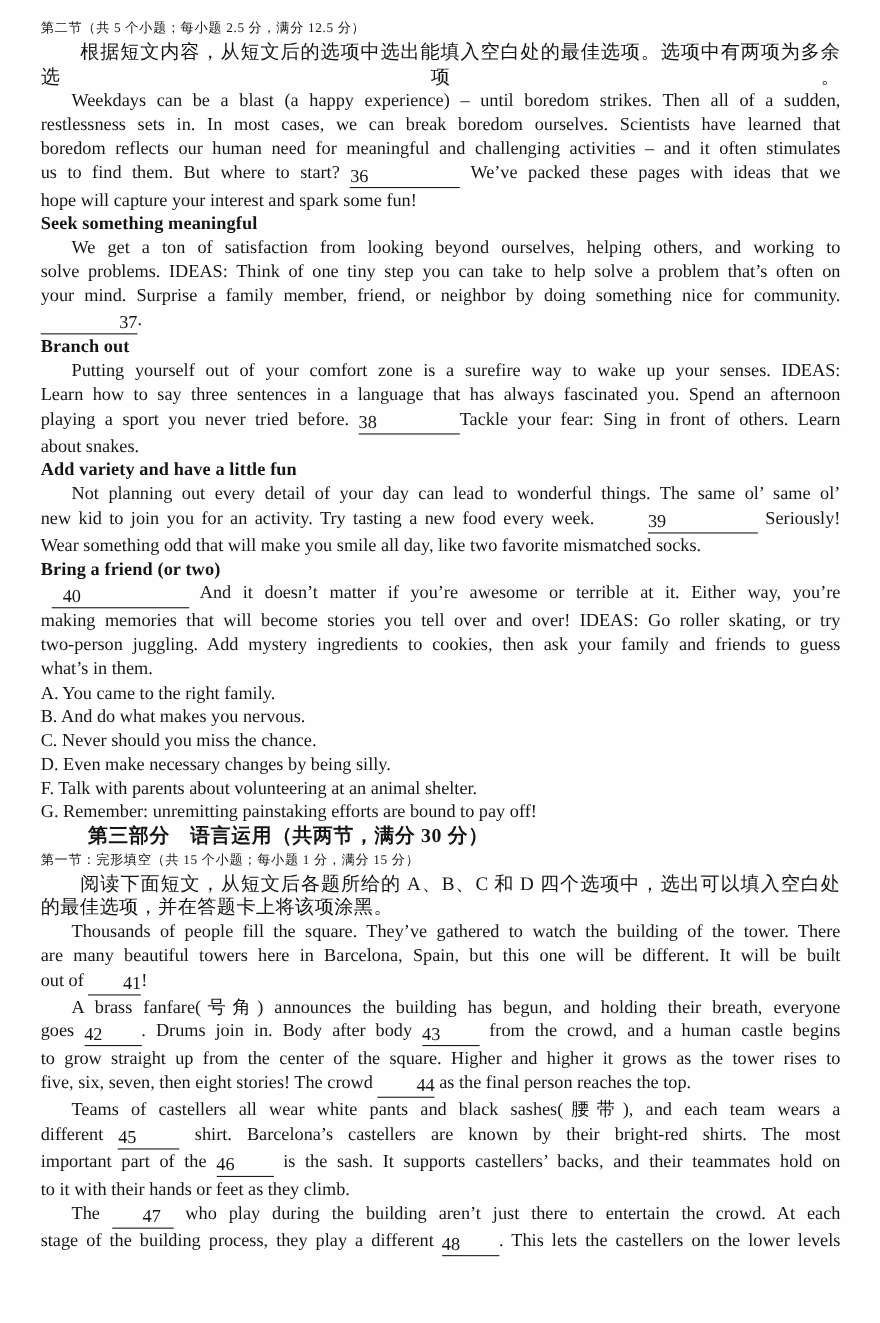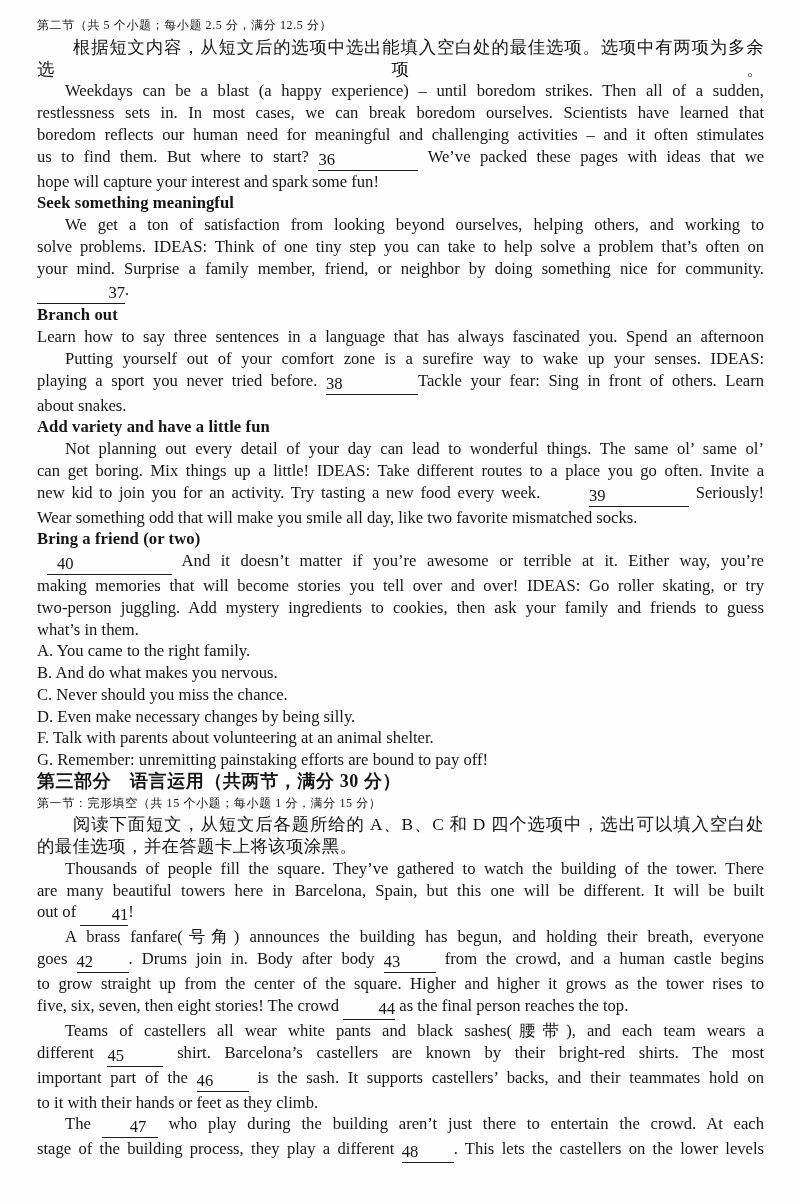--- a/index.html
+++ b/index.html
@@ -23,21 +23,21 @@
     font-size:16.6px;
     white-space:normal;
   }
   .just{
     text-align:justify;
     text-align-last:justify;
   }
   .en-bold{font-weight:bold;letter-spacing:.1px;}
   .cn{font-size:17.4px;letter-spacing:.4px;}
   .cn-kai{font-size:12px;letter-spacing:.6px;}
-  .cn-bold{font-size:18px;font-weight:bold;letter-spacing:.6px;}
+  .cn-bold{font-size:18px;font-weight:bold;letter-spacing:.6px;margin-left:43px;}
   .blank{
     display:inline-block;
     border-bottom:1.4px solid #1b1b1b;
     text-align:right;
     height:20px;
     line-height:20px;
     vertical-align:-3px;
     font-size:16.6px;
   }
 </style>
@@ -52,27 +52,26 @@
       <div class="line en just"><span>restlessness sets in. In most cases, we can break boredom ourselves. Scientists have learned that</span></div>
       <div class="line en just"><span>boredom reflects our human need for meaningful and challenging activities – and it often stimulates</span></div>
       <div class="line en just"><span>us to find them. But where to start? </span><span class="blank" style="width: 100px;">36</span><span> We’ve packed these pages with ideas that we</span></div>
       <div class="line en"><span>hope will capture your interest and spark some fun!</span></div>
       <div class="line en-bold"><span>Seek something meaningful</span></div>
       <div class="line en just" style="text-indent: 28px;"><span>We get a ton of satisfaction from looking beyond ourselves, helping others, and working to</span></div>
       <div class="line en just"><span>solve problems. IDEAS: Think of one tiny step you can take to help solve a problem that’s often on</span></div>
       <div class="line en just"><span>your mind. Surprise a family member, friend, or neighbor by doing something nice for community.</span></div>
       <div class="line en"><span class="blank" style="width: 88px;">37</span><span>.</span></div>
       <div class="line en-bold"><span>Branch out</span></div>
+      <div class="line en just" style="text-indent: 28px;"><span>Putting yourself out of your comfort zone is a surefire way to wake up your senses. IDEAS:</span></div>
       <div class="line en just"><span>Learn how to say three sentences in a language that has always fascinated you. Spend an afternoon</span></div>
-      <div class="line en just" style="text-indent: 28px;"><span>Putting yourself out of your comfort zone is a surefire way to wake up your senses. IDEAS:</span></div>
       <div class="line en just"><span>playing a sport you never tried before. </span><span class="blank" style="width: 92px;">38</span><span>Tackle your fear: Sing in front of others. Learn</span></div>
       <div class="line en"><span>about snakes.</span></div>
       <div class="line en-bold"><span>Add variety and have a little fun</span></div>
       <div class="line en just" style="text-indent: 28px;"><span>Not planning out every detail of your day can lead to wonderful things. The same ol’ same ol’</span></div>
-      <div class="line en just"><span>can get boring. Mix things up a little! IDEAS: Take different routes to a place you go often. Invite a</span></div>
       <div class="line en just"><span>new kid to join you for an activity. Try tasting a new food every week. </span><span class="blank" style="width: 100px; margin-left: 42px;">39</span><span> Seriously!</span></div>
       <div class="line en"><span>Wear something odd that will make you smile all day, like two favorite mismatched socks.</span></div>
       <div class="line en-bold"><span>Bring a friend (or two)</span></div>
       <div class="line en just" style="text-indent: 10px;"><span class="blank" style="width: 125px;">40</span><span> And it doesn’t matter if you’re awesome or terrible at it. Either way, you’re</span></div>
       <div class="line en just"><span>making memories that will become stories you tell over and over! IDEAS: Go roller skating, or try</span></div>
       <div class="line en just"><span>two-person juggling. Add mystery ingredients to cookies, then ask your family and friends to guess</span></div>
       <div class="line en"><span>what’s in them.</span></div>
       <div class="line en"><span>A. You came to the right family.</span></div>
       <div class="line en"><span>B. And do what makes you nervous.</span></div>
       <div class="line en"><span>C. Never should you miss the chance.</span></div>

